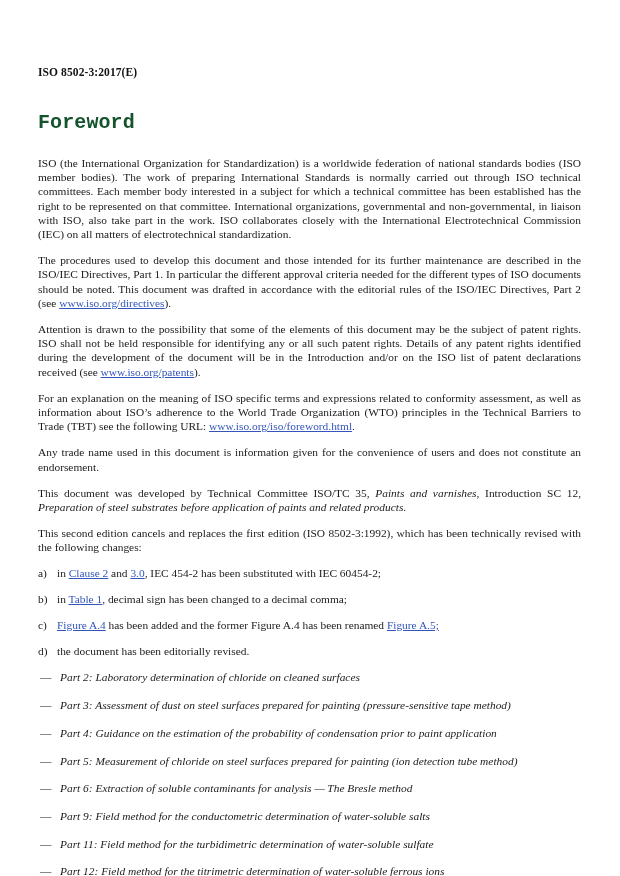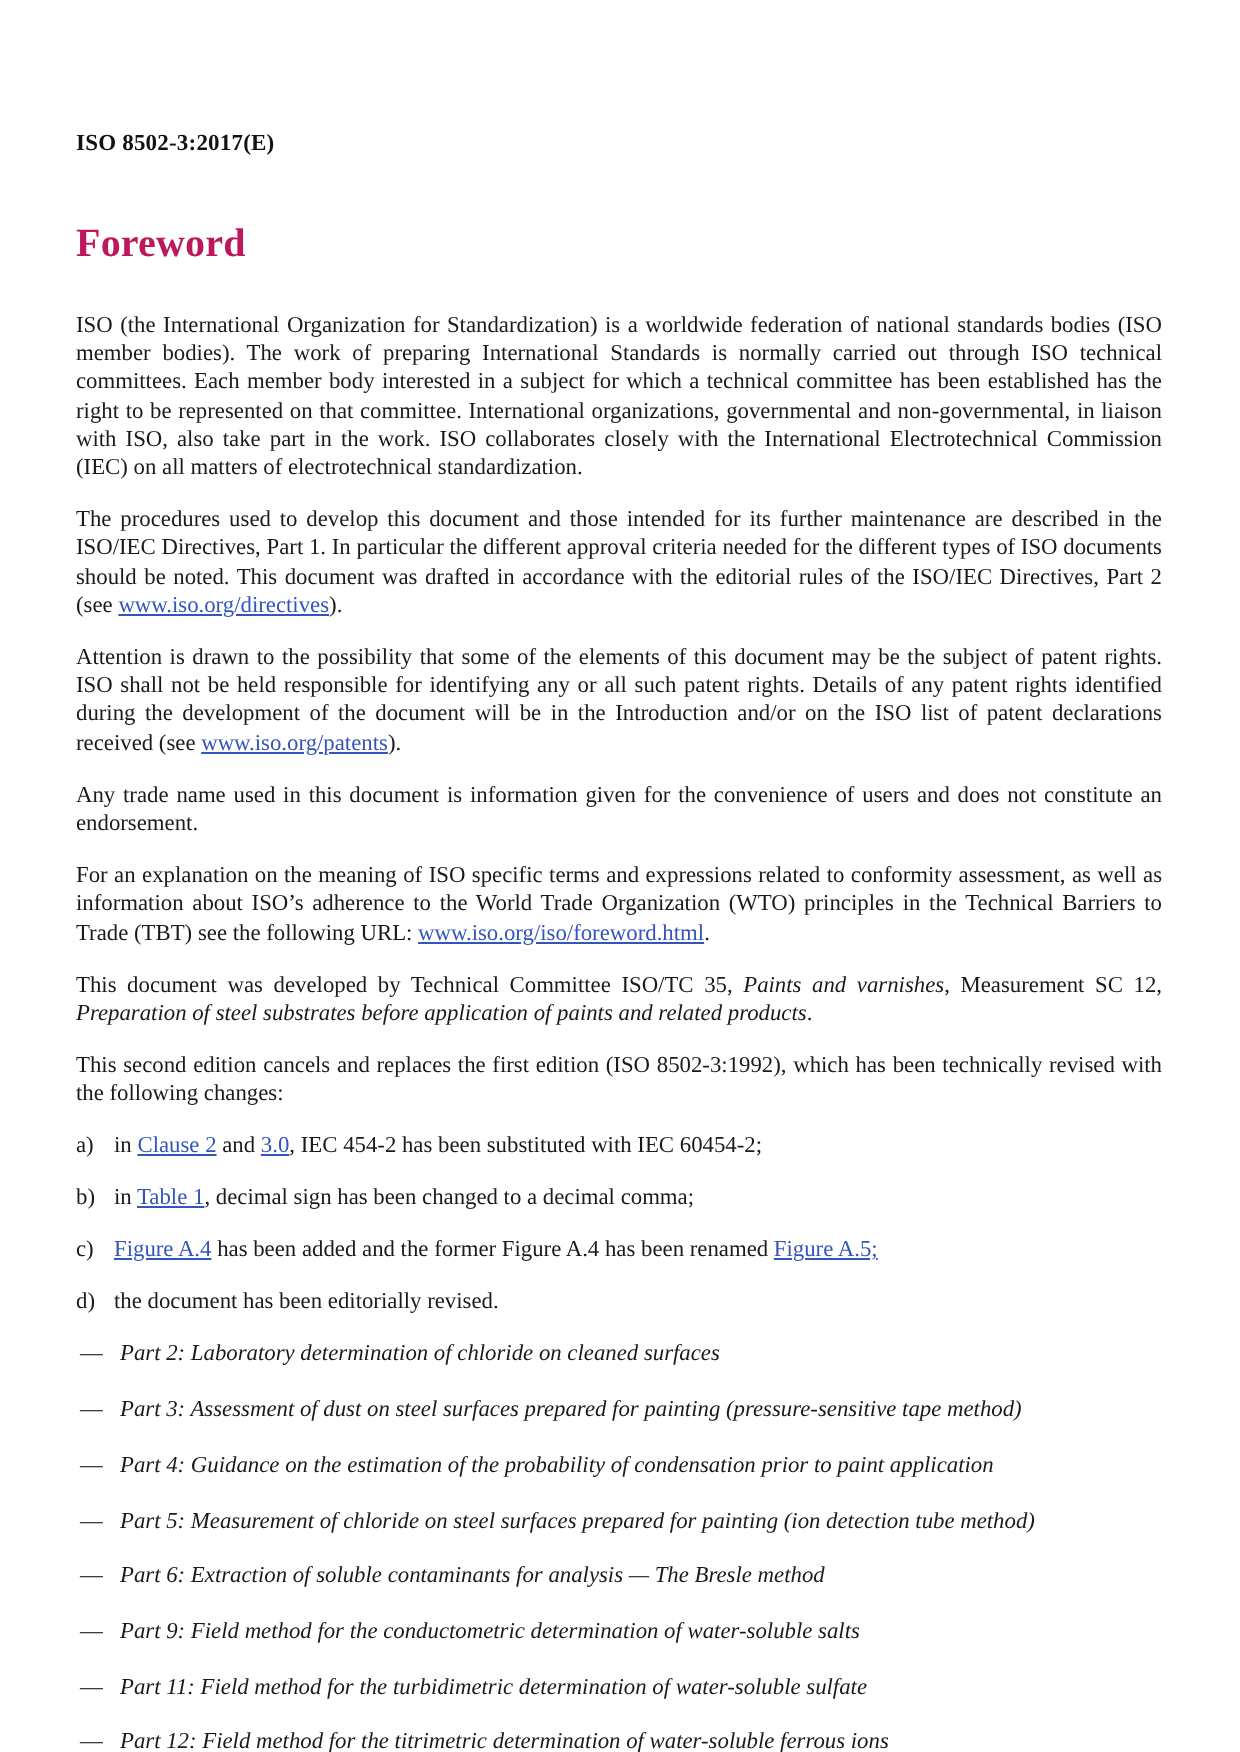--- a/index.html
+++ b/index.html
@@ -35,21 +35,22 @@
     position: absolute;
     left: 38px;
     top: 78px;
     width: 543px;
   }
   h1.section-title {
     font-size: 20px;
     font-weight: bold;
     margin: 0 0 22px 0;
     letter-spacing: 0.1px;
-    color: #be185d;
+    color: #14532d;
+    font-family: Liberation Mono, monospace;
   }
   p.para {
     font-size: 11.4px;
     line-height: 14.2px;
     text-align: justify;
     text-justify: inter-word;
     margin: 0 0 12px 0;
     color: #1a1a1a;
   }
   p.para.tight {
@@ -126,25 +127,25 @@
   <div class="content">
 
     <h1 class="section-title">Foreword</h1>
 
     <p class="para">ISO (the International Organization for Standardization) is a worldwide federation of national standards bodies (ISO member bodies). The work of preparing International Standards is normally carried out through ISO technical committees. Each member body interested in a subject for which a technical committee has been established has the right to be represented on that committee. International organizations, governmental and non-governmental, in liaison with ISO, also take part in the work. ISO collaborates closely with the International Electrotechnical Commission (IEC) on all matters of electrotechnical standardization.</p>
 
     <p class="para"><span>The procedures used to develop this document and those intended for its further maintenance are described in the ISO/IEC Directives, Part 1. In particular the different approval criteria needed for the different types of ISO documents should be noted. This document was drafted in accordance with the editorial rules of the ISO/IEC Directives, Part 2 (see </span><a class="link" href="#">www.iso.org/directives</a><span>).</span></p>
 
     <p class="para"><span>Attention is drawn to the possibility that some of the elements of this document may be the subject of patent rights. ISO shall not be held responsible for identifying any or all such patent rights. Details of any patent rights identified during the development of the document will be in the Introduction and/or on the ISO list of patent declarations received (see </span><a class="link" href="#">www.iso.org/patents</a><span>).</span></p>
 
+    <p class="para"><span>For an explanation on the meaning of ISO specific terms and expressions related to conformity assessment, as well as information about ISO’s adherence to the World Trade Organization (WTO) principles in the Technical Barriers to Trade (TBT) see the following URL: </span><a class="link" href="#">www.iso.org/iso/foreword.html</a><span>.</span></p>
+
     <p class="para">Any trade name used in this document is information given for the convenience of users and does not constitute an endorsement.</p>
 
-    <p class="para"><span>For an explanation on the meaning of ISO specific terms and expressions related to conformity assessment, as well as information about ISO’s adherence to the World Trade Organization (WTO) principles in the Technical Barriers to Trade (TBT) see the following URL: </span><a class="link" href="#">www.iso.org/iso/foreword.html</a><span>.</span></p>
-
-    <p class="para"><span>This document was developed by Technical Committee ISO/TC 35, </span><i>Paints and varnishes</i><span>, Measurement SC 12, </span><i>Preparation of steel substrates before application of paints and related products</i><span>.</span></p>
+    <p class="para"><span>This document was developed by Technical Committee ISO/TC 35, </span><i>Paints and varnishes</i><span>, Introduction SC 12, </span><i>Preparation of steel substrates before application of paints and related products</i><span>.</span></p>
 
     <p class="para tight">This second edition cancels and replaces the first edition (ISO 8502-3:1992), which has been technically revised with the following changes:</p>
 
     <ul class="alpha-list">
       <li><span class="marker">a)</span><span>in </span><a class="xref" href="#">Clause 2</a><span> and </span><a class="xref" href="#">3.0</a><span>, IEC 454-2 has been substituted with IEC 60454-2;</span></li>
 
       <li><span class="marker">b)</span><span>in </span><a class="xref" href="#">Table 1</a><span>, decimal sign has been changed to a decimal comma;</span></li>
 
       <li><span class="marker">c)</span><a class="xref" href="#">Figure A.4</a><span> has been added and the former Figure A.4 has been renamed </span><a class="xref" href="#">Figure A.5;</a></li>
 

